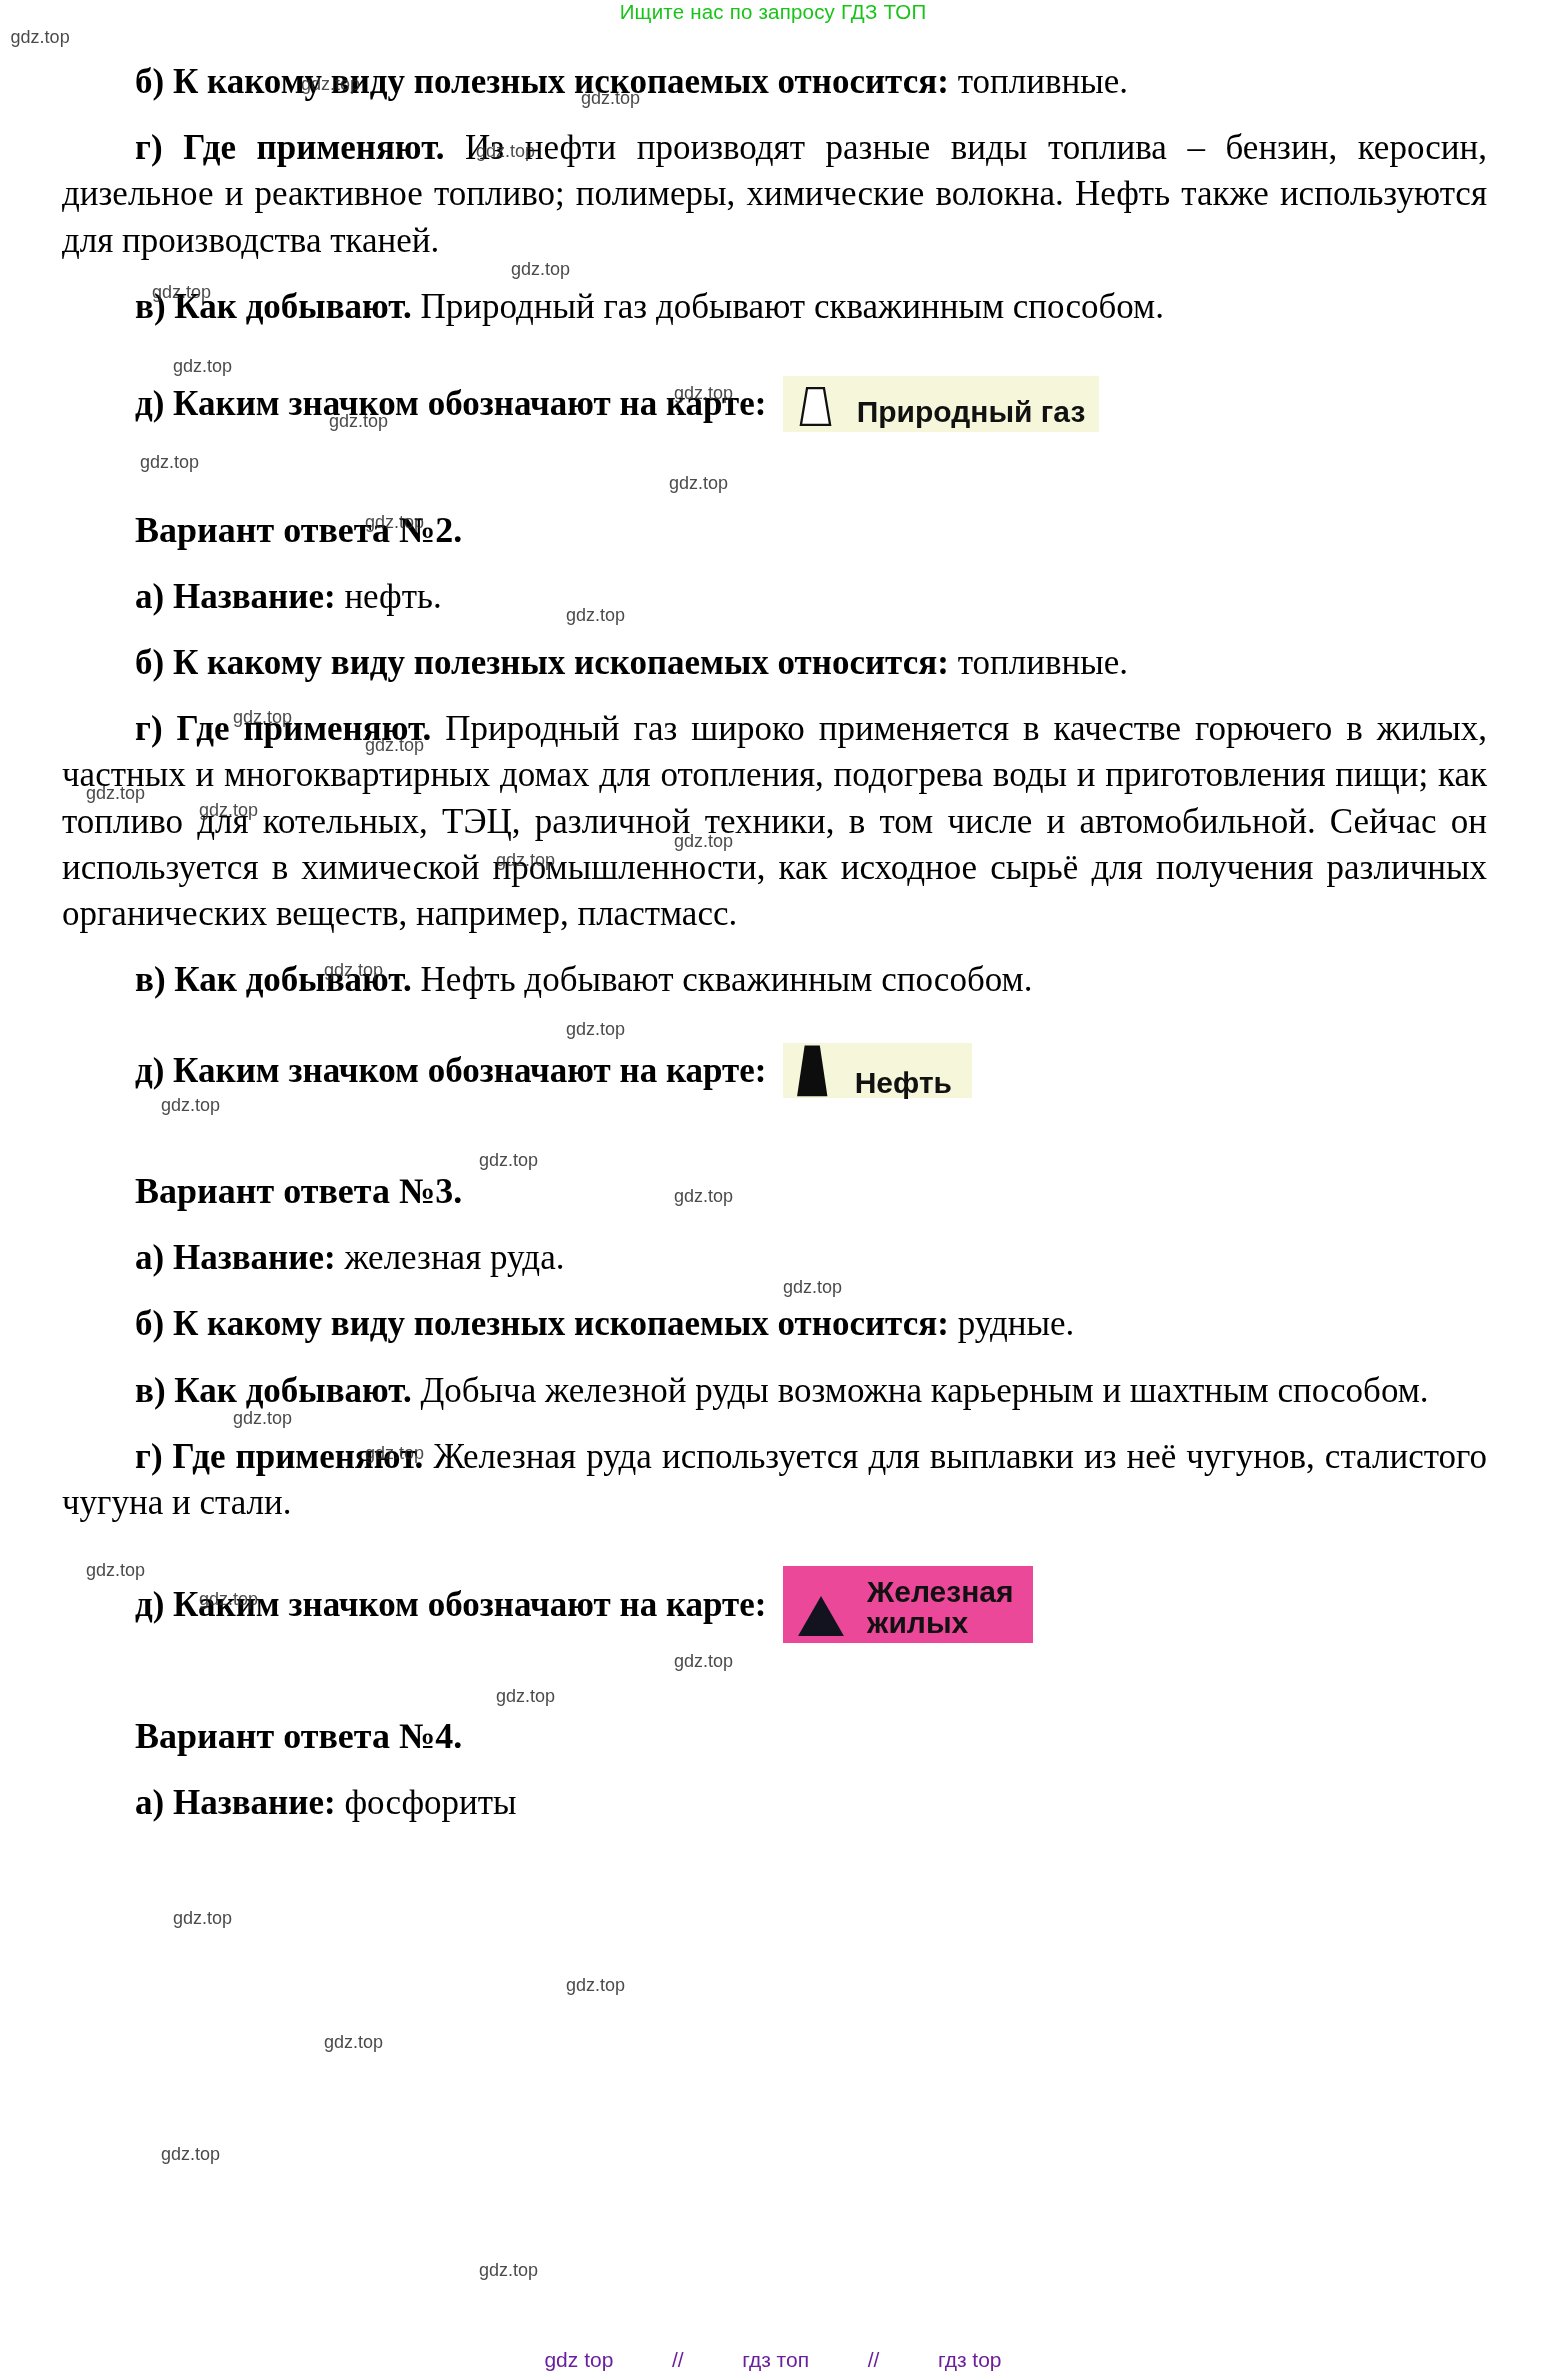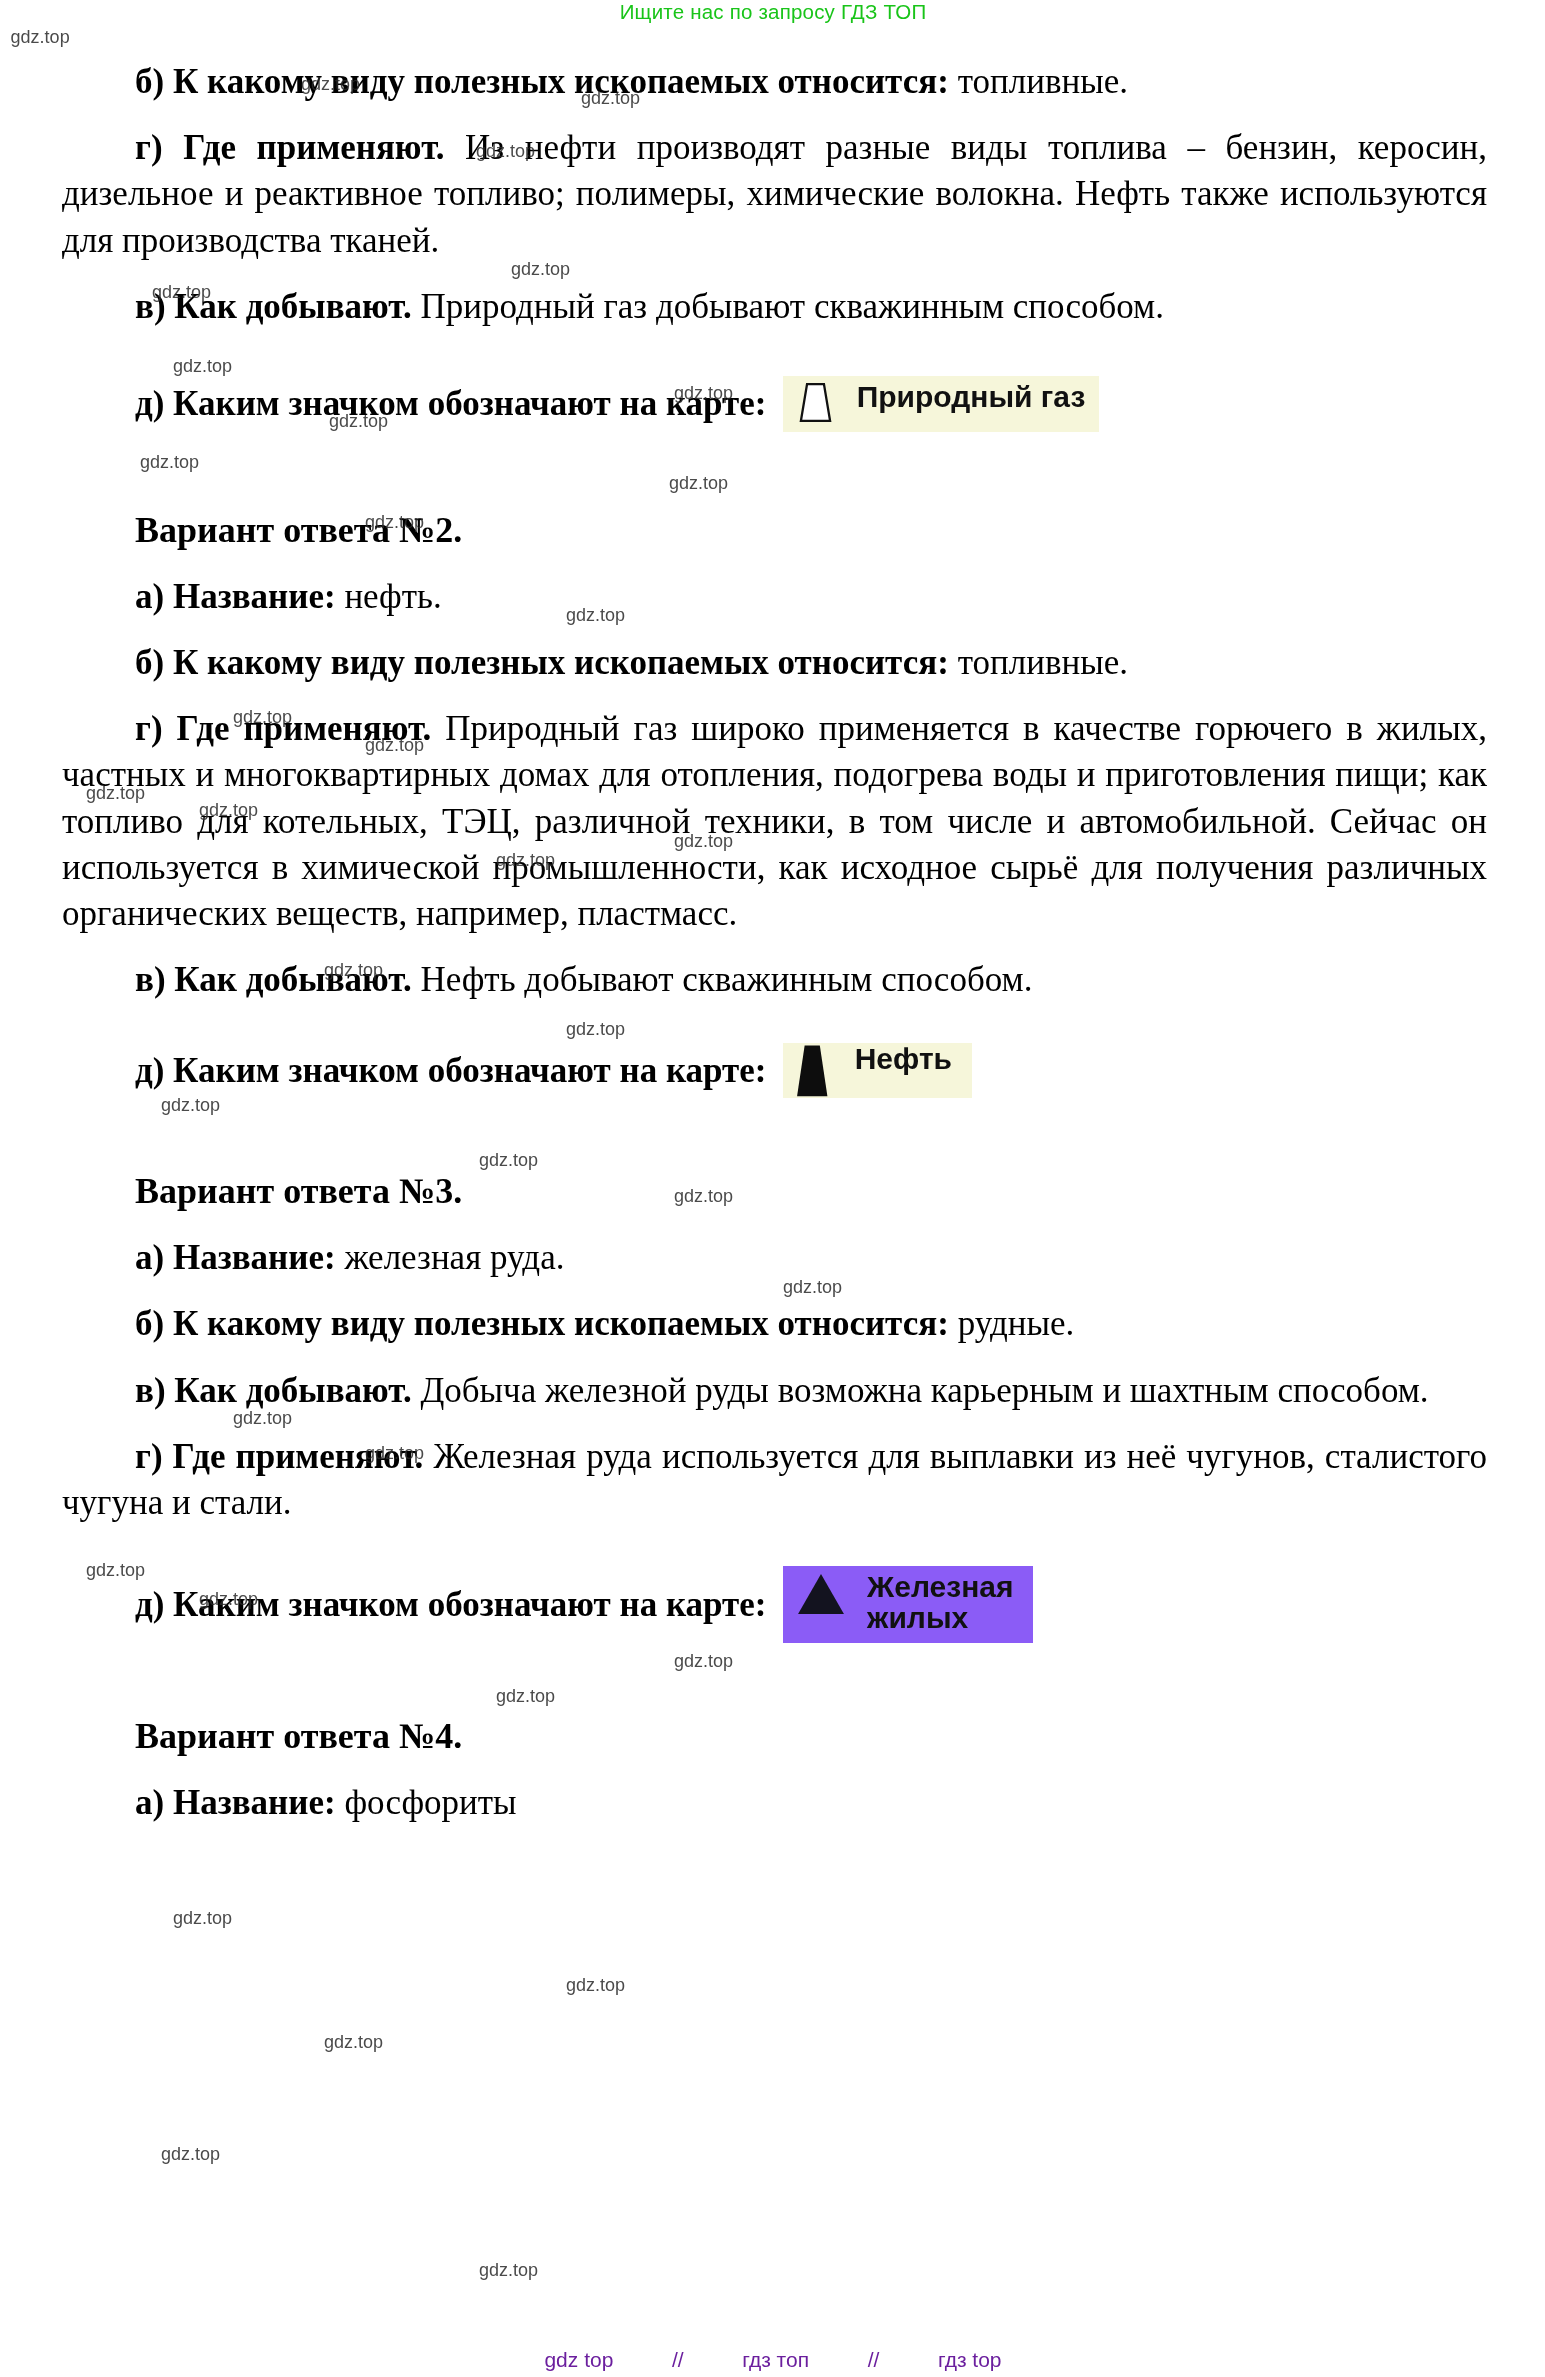--- a/index.html
+++ b/index.html
@@ -96,35 +96,35 @@
   }
   .symbol-label {
     font-size: 35px;
     font-weight: bold;
     line-height: 1.3;
     padding-left: 73px;
     white-space: nowrap;
   }
   .badge {
     display: inline-flex;
-    align-items: flex-start;
+    align-items: flex-end;
     margin-left: 16.7px;
   }
   .badge-gas {
     background: #f6f6da;
     padding: 4.6px 13.7px 4.6px 10.6px;
     height: 47px;
   }
   .badge-oil {
     background: #f6f6da;
     padding: 0 20px 0 7.6px;
     height: 55px;
   }
   .badge-ore {
-    background: #8b5cf6;
+    background: #ec4899;
     padding: 4.6px 20px 4.6px 12px;
     height: 68px;
   }
   .badge-text {
     font-family: "Liberation Sans", "DejaVu Sans", sans-serif;
     font-weight: bold;
     font-size: 30px;
     color: #111111;
     margin-left: 20px;
     line-height: 1.05;

